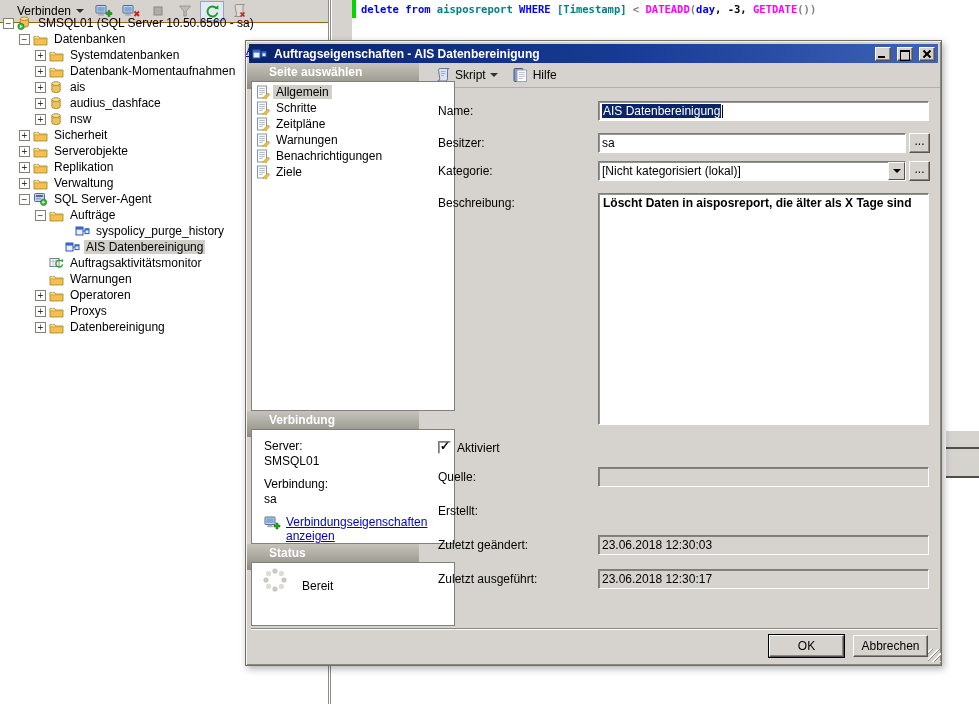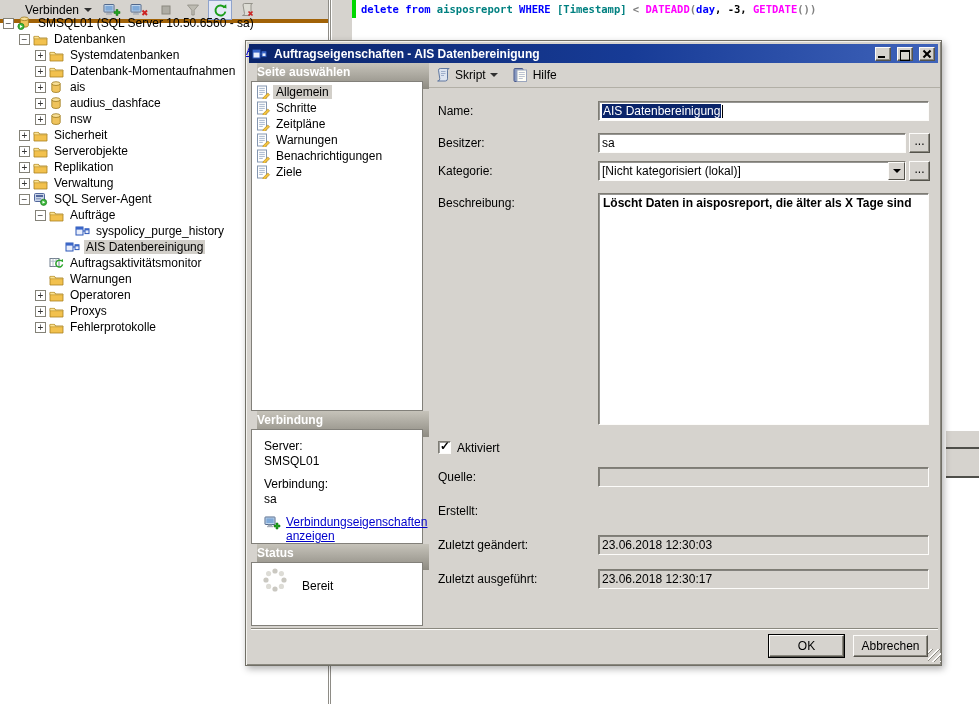--- a/index.html
+++ b/index.html
@@ -2,21 +2,21 @@
 <html><head>
 <meta charset="utf-8">
 <style>
   * { margin:0; padding:0; box-sizing:border-box; }
   body { font-family:"Liberation Sans", sans-serif; background:#fff; }
   .screen { position:relative; width:979px; height:704px; background:#fff; overflow:hidden; }
 
   
   .objexp { position:absolute; left:0; top:0; width:328px; height:704px; background:#fff; }
   .oe-toolbar { position:absolute; top:0; left:0; right:0; height:23px; background:#d6d3ce;
-                display:flex; align-items:center; padding-left:20px; gap:3px; border-bottom:4px solid #a16207; }
+                display:flex; align-items:center; padding-left:12px; gap:3px; border-bottom:1px solid #a16207; }
   .connect-btn { display:flex; align-items:center; gap:5px; font-size:12px; padding:2px 5px; color:#000; }
   .dd-arrow { width:0; height:0; border:4px solid transparent; border-top-color:#303030; margin-top:4px; }
   .tb-btn { width:24px; height:20px; display:flex; align-items:center; justify-content:center;
             border:1px solid transparent; background:transparent; }
   .tb-btn.active { border:1px solid #8fa3cc; background:#e4e9f6; }
   .tree { position:absolute; top:15px; left:0; right:0; }
   .tree-row { display:flex; align-items:center; height:16px; font-size:12px; white-space:nowrap; color:#000; }
   .expander { flex:0 0 auto; width:11px; height:11px; border:1px solid #848278; background:#fff;
               font:10px/9px "Liberation Sans",sans-serif; text-align:center; margin-right:3px; color:#333; }
   .expander.none { border-color:transparent; background:transparent; }
@@ -48,23 +48,23 @@
   .wbtn.max::after { content:""; position:absolute; left:2px; top:2px; width:8px; height:8px;
                      border:1px solid #000; border-top-width:2px; }
   .wbtn.close::before, .wbtn.close::after { content:""; position:absolute; left:6px; top:1px; width:2px; height:10px; background:#000; }
   .wbtn.close::before { transform:rotate(45deg); }
   .wbtn.close::after { transform:rotate(-45deg); }
 
   .dlg-toolbar { position:absolute; left:178px; top:22px; width:516px; height:25px; display:flex; align-items:center;
                  gap:4px; padding-left:5px; border-bottom:1px solid #b2afa6; }
   .tool-btn { display:flex; align-items:center; gap:4px; font-size:12px; height:22px; padding:1px 5px; color:#000000; }
 
-  .side-hd { position:absolute; left:11px; width:172px; height:26px; color:#fff; font-weight:bold; font-size:12px;
-             line-height:18px; padding-left:0; background:linear-gradient(#c6c3ba,#8e8b82); }
-  .side-pn { position:absolute; left:5px; width:172px; background:#fff; border:1px solid #82807a; }
+  .side-hd { position:absolute; left:1px; width:172px; height:26px; color:#fff; font-weight:bold; font-size:12px;
+             line-height:18px; padding-left:22px; background:linear-gradient(#c6c3ba,#8e8b82); }
+  .side-pn { position:absolute; left:5px; width:204px; background:#fff; border:1px solid #82807a; }
   .page-row { display:flex; align-items:center; height:16px; font-size:12px; padding-left:4px; white-space:nowrap; }
   .page-row .picon { width:17px; height:14px; display:flex; align-items:center; flex:0 0 auto; }
   .page-row .plabel { padding:0 3px; }
   .page-row .plabel.selected { background:#d2cfc9; }
   .conn-body { padding:9px 8px 0 12px; font-size:12px; color:#000; }
   .conn-label { margin-bottom:1px; }
   .conn-value { margin-bottom:9px; }
   .conn-link-row { display:flex; gap:5px; margin-top:2px; align-items:flex-start; }
   .link { color:#0000cc; text-decoration:underline; font-size:12px; }
   .status-body { position:relative; height:100%; font-size:12px; }
@@ -370,21 +370,21 @@
           <span class="tlabel">Proxys</span>
         </div>
         <div class="tree-row" style="padding-left: 35px;">
           <span class="expander">+</span>
           <span class="ticon">
             <svg width="15" height="13" viewBox="0 0 15 13">
               <path d="M1 3.5 h4.6 l1 1.7 H14 V12 H1 Z" fill="#f2c14e" stroke="#a9801e" stroke-width="0.8"></path>
               <path d="M1 5.8 h13 v-0.8 H6.4 l-1-1.7 H1 Z" fill="#fbe394" stroke="#a9801e" stroke-width="0.5"></path>
             </svg>
           </span>
-          <span class="tlabel">Fehlerprotokolle</span>
+          <span class="tlabel">Datenbereinigung</span>
         </div>
       </div>
   </div>
 
   <div class="editor">
     <div class="vline1"></div>
     <div class="vline2"></div>
     <div class="margin-strip"></div>
     <div class="green-bar"></div>
     <div class="sql-line"><span style="color: rgb(0, 0, 255);">delete from</span><span style="color: rgb(0, 128, 128);"> aisposreport </span><span style="color: rgb(0, 0, 255);">WHERE</span><span style="color: rgb(0, 128, 128);"> [Timestamp] </span><span style="color: rgb(128, 128, 128);">&lt;</span><span style="color: rgb(0, 0, 0);"> </span><span style="color: rgb(255, 0, 255);">DATEADD</span><span style="color: rgb(128, 128, 128);">(</span><span style="color: rgb(0, 0, 255);">day</span><span style="color: rgb(0, 0, 0);">, -3, </span><span style="color: rgb(255, 0, 255);">GETDATE</span><span style="color: rgb(128, 128, 128);">())</span></div>

